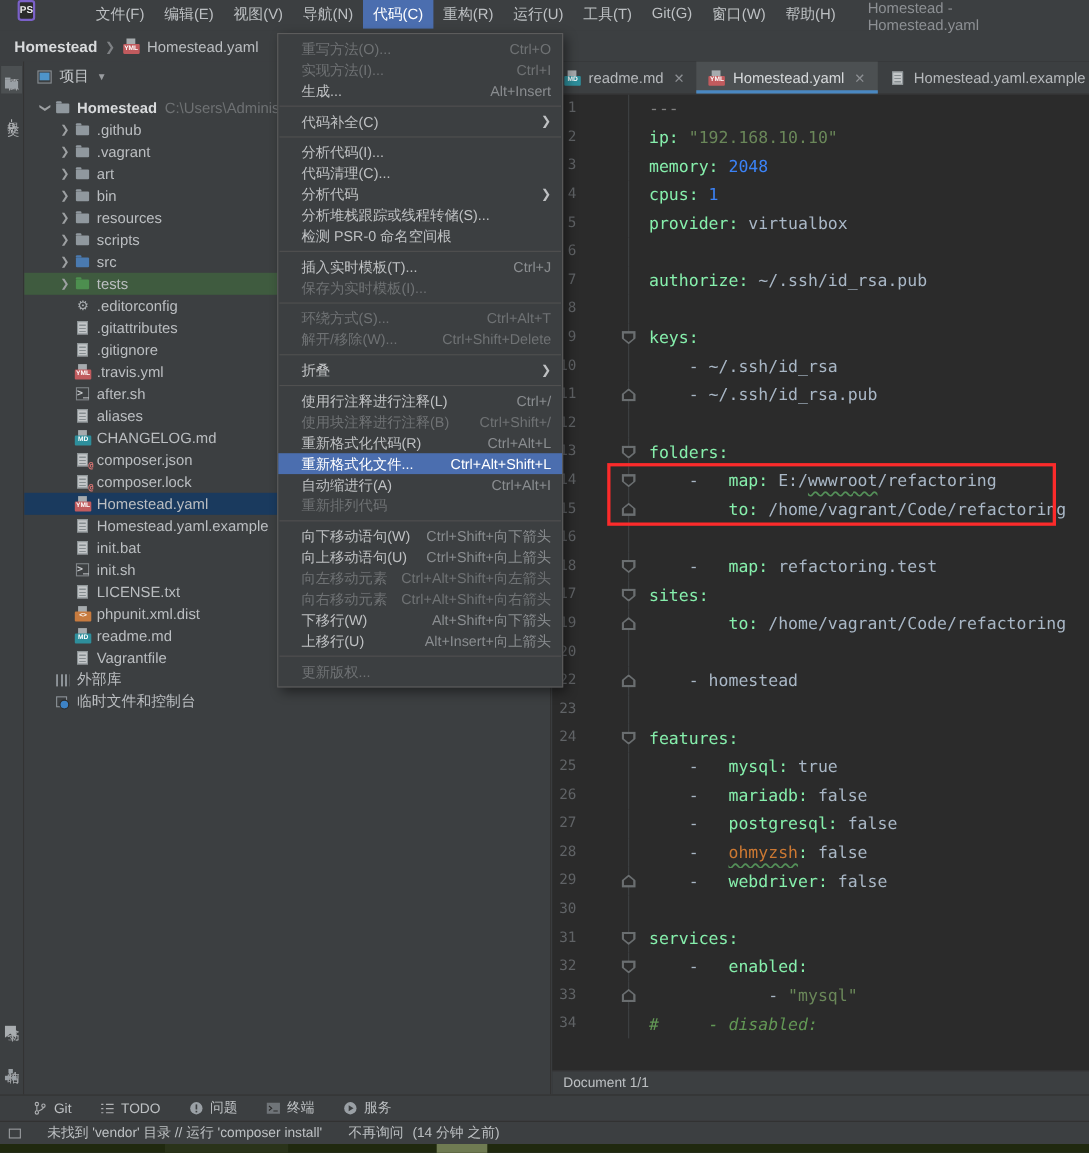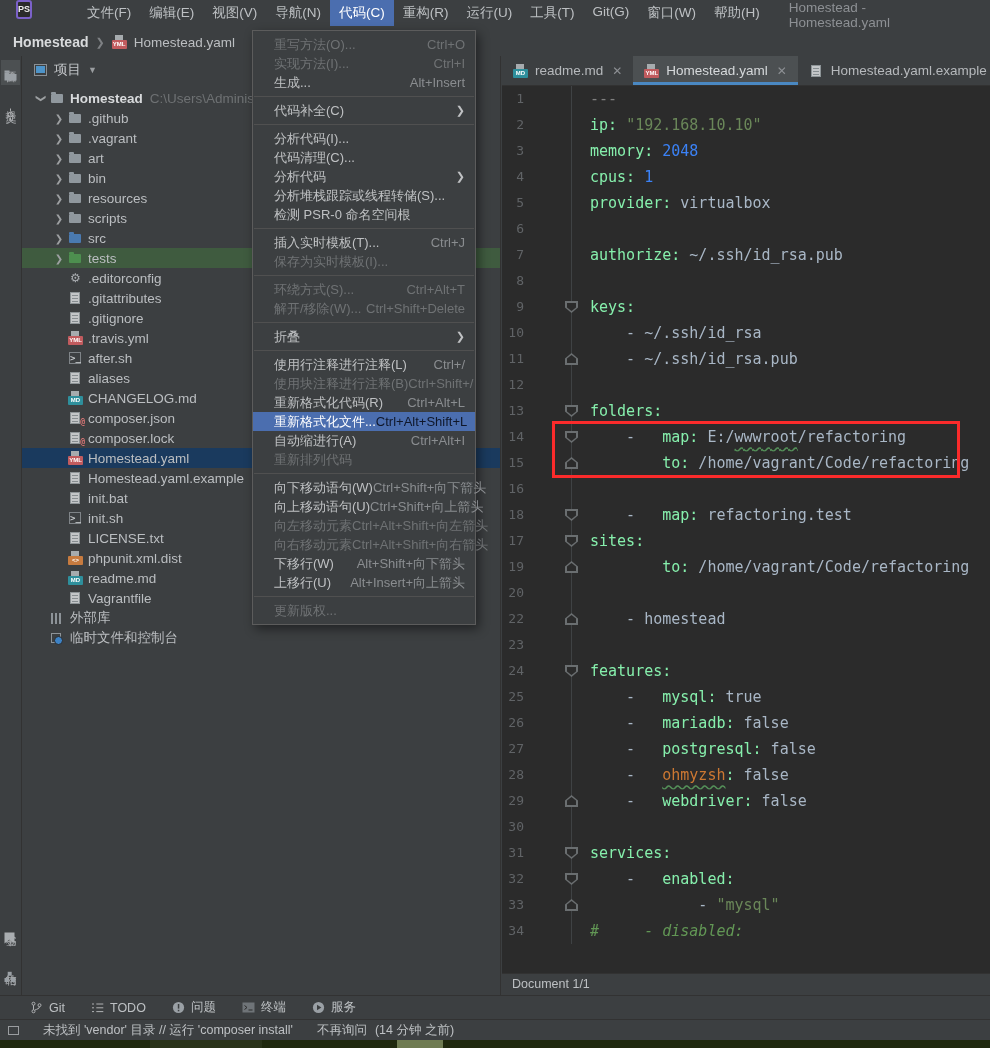--- a/index.html
+++ b/index.html
@@ -77,28 +77,28 @@
   .fm.open,.fm.open i{clip-path:polygon(0 0,100% 0,100% 55%,50% 100%,0 55%)}
   .fm.close,.fm.close i{clip-path:polygon(0 100%,100% 100%,100% 45%,50% 0,0 45%)}
   .codeln{padding-left:8px}
   .tk-d{color:#a9b7c6}.tk-k{color:#86efac}.tk-s{color:#6a8759}.tk-n{color:#3b82f6}
   .tk-c{color:#629755;font-style:italic}.tk-m{color:#808080}
   .tk-du,.tk-ku{text-decoration:underline;text-decoration-style:wavy;text-decoration-color:#549159;text-underline-offset:4px}
   .tk-du{color:#a9b7c6}.tk-ku{color:#cc7832}
   #docbar{position:absolute;left:0;bottom:0;width:100%;height:22px;background:#3c3f41;border-top:1px solid #323232;
     font-size:12.5px;color:#bdc0c3;line-height:21px;padding-left:10px}
   
-  #cmenu{left:252px;top:30px;width:224px;background:#3c3f41;border:1px solid #5c5c5c;
+  #cmenu{left:252px;top:30px;width:260px;background:#3c3f41;border:1px solid #5c5c5c;
     box-shadow:3px 4px 10px rgba(0,0,0,.45);padding:4px 0;z-index:100}
   .mi{height:19px;display:flex;align-items:center;padding:0 10px 0 21px;font-size:13px}
   .mi .lab{color:#bfc1c3;white-space:nowrap}
   .mi .sc{margin-left:auto;color:#8a8d90;white-space:nowrap}
   .mi .sub{margin-left:auto;color:#bfc1c3;font-size:11px}
   .mi.dis .lab,.mi.dis .sc{color:#6f7274}
-  .mi.sel{background:#4b6eaf}.mi.sel .lab{color:#fff}.mi.sel .sc{color:#0f172a}
+  .mi.sel{background:#4b6eaf}.mi.sel .lab{color:#fff}.mi.sel .sc{color:#ffffff}
   .msep{height:1px;background:#505050;margin:4px 1px}
   
   #redbox{left:552px;top:421px;width:408px;height:57px;border:3px solid #fb2b2b;z-index:200;pointer-events:none}
   
   #btoolbar{left:0;top:995px;width:990px;height:24px;background:#3c3f41;border-top:1px solid #323232;
     display:flex;align-items:center;gap:26px;padding-left:30px}
   .bitem{display:flex;align-items:center;gap:6px;font-size:12.5px;color:#bdc0c3}
   #statusbar{left:0;top:1019px;width:990px;height:21px;background:#3c3f41;border-top:1px solid #323232;
     display:flex;align-items:center;gap:24px;padding-left:8px;font-size:12.5px;color:#bdc0c3}
   .winico{width:11px;height:9px;border:1px solid #9a9da0;position:relative;flex:none}

